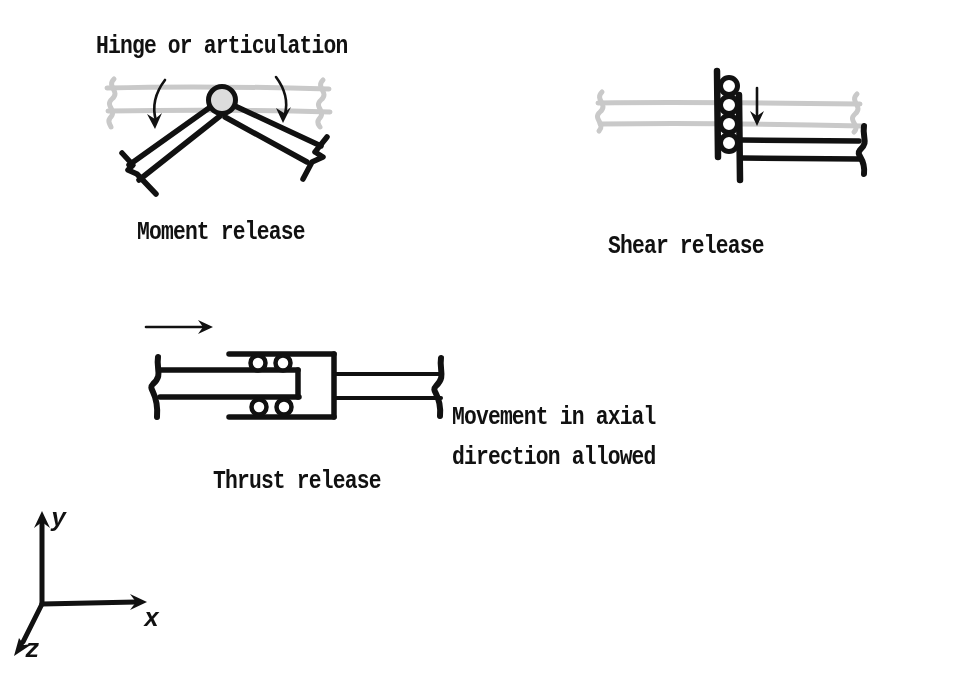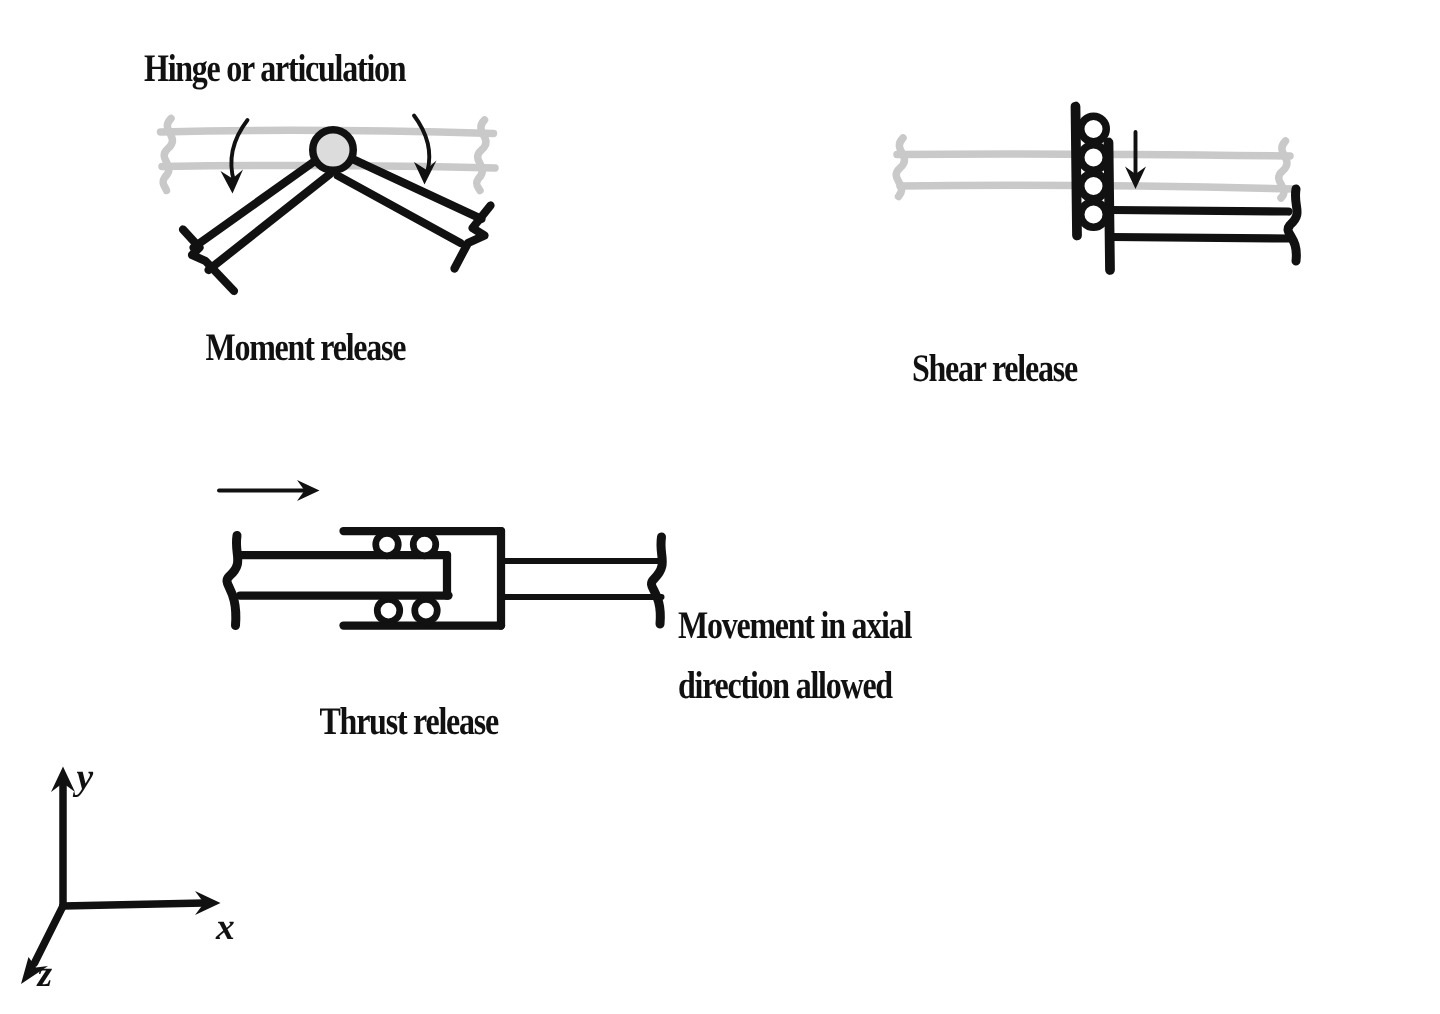--- a/index.html
+++ b/index.html
@@ -9,21 +9,21 @@
     --background: #ffffff;
   }
   * { margin: 0; padding: 0; box-sizing: border-box; }
   html, body { background: #e8e8e8; }
   .canvas {
     position: relative;
     width: 960px;
     height: 676px;
     background: var(--background);
     overflow: hidden;
-    font-family: Liberation Serif, serif;
+    font-family: Liberation Mono, monospace;
   }
   .sketch-svg { position: absolute; left: 0; top: 0; }
   .ink {
     stroke: var(--ink);
     fill: none;
     stroke-linecap: round;
     stroke-linejoin: round;
   }
   .fadedline {
     stroke: var(--faded);

